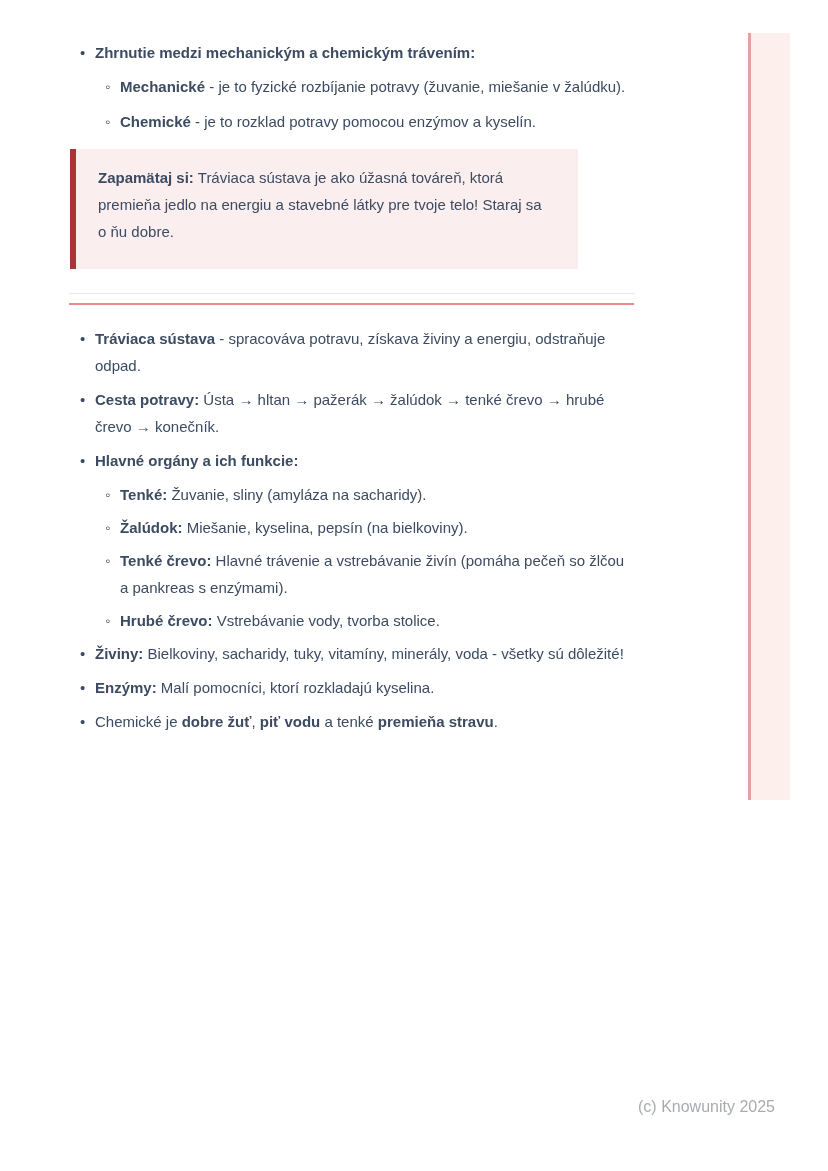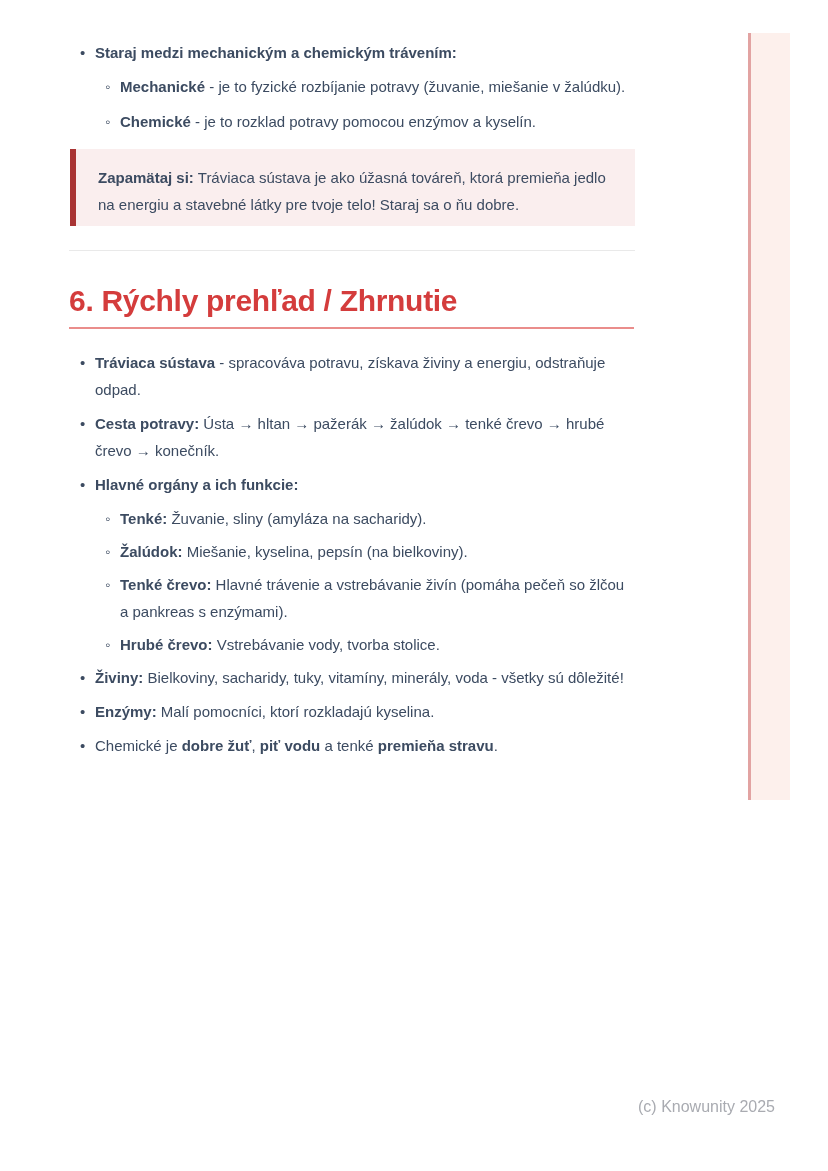--- a/index.html
+++ b/index.html
@@ -35,26 +35,26 @@
     flex: 0 0 15px;
     width: 15px;
   }
   .li.top { padding-left: 11px; }
   .li.nested { padding-left: 36px; margin-bottom: 9px; }
   .li .txt { flex: 1 1 auto; }
   b { font-weight: bold; }
 
   .callout {
     box-sizing: border-box;
-    width: 565px;
+    width: 508px;
     margin-top: 14px;
     margin-left: 1px;
     background: #faeeee;
     border-left: 6px solid #a93434;
-    padding: 15px 26px 8px 22px;
+    padding: 15px 26px 24px 22px;
   }
   .callout p {
     margin: 0;
     font-size: 15px;
     line-height: 27px;
   }
 
   .divider {
     width: 566px;
     height: 1px;
@@ -94,39 +94,38 @@
 </head>
 <body>
 
 <div class="stripe"></div>
 
 <main class="content">
 
   <ul class="list intro">
     <li class="li top">
       <span class="marker">•</span>
-      <span class="txt"><b>Staraj medzi mechanickým a chemickým trávením:</b></span>
+      <span class="txt"><b>Zhrnutie medzi mechanickým a chemickým trávením:</b></span>
     </li>
     <li class="li nested">
       <span class="marker">◦</span>
       <span class="txt"><b>Mechanické</b><span> - je to fyzické rozbíjanie potravy (žuvanie, miešanie v žalúdku).</span></span>
     </li>
     <li class="li nested">
       <span class="marker">◦</span>
       <span class="txt"><b>Chemické</b><span> - je to rozklad potravy pomocou enzýmov a kyselín.</span></span>
     </li>
   </ul>
 
   <aside class="callout">
     <p><b>Zapamätaj si:</b><span> Tráviaca sústava je ako úžasná továreň, ktorá premieňa jedlo na energiu a stavebné látky pre tvoje telo! Staraj sa o ňu dobre.</span></p>
   </aside>
 
   <div class="divider"></div>
 
-  <h1 class="heading">6. Rýchly prehľad / Zhrnutie</h1>
   <div class="heading-underline"></div>
 
   <ul class="list summary">
     <li class="li top">
       <span class="marker">•</span>
       <span class="txt"><b>Tráviaca sústava</b><span> - spracováva potravu, získava živiny a energiu, odstraňuje odpad.</span></span>
     </li>
     <li class="li top">
       <span class="marker">•</span>
       <span class="txt"><b>Cesta potravy:</b><span> Ústa → hltan → pažerák → žalúdok → tenké črevo → hrubé črevo → konečník.</span></span>

